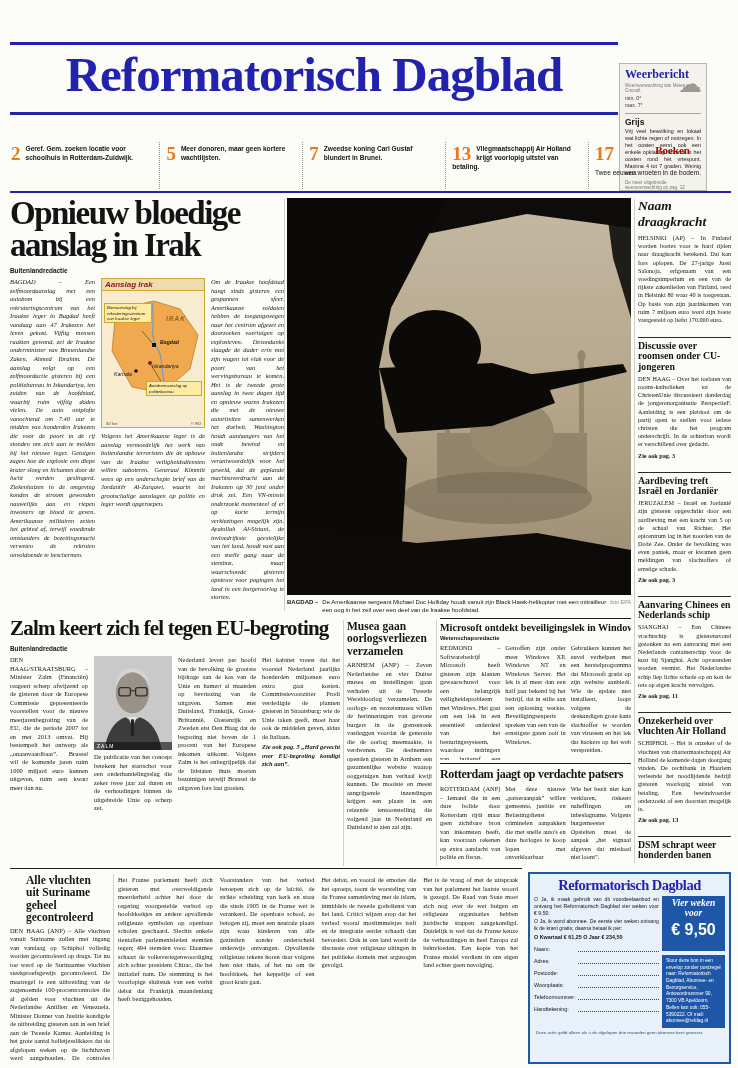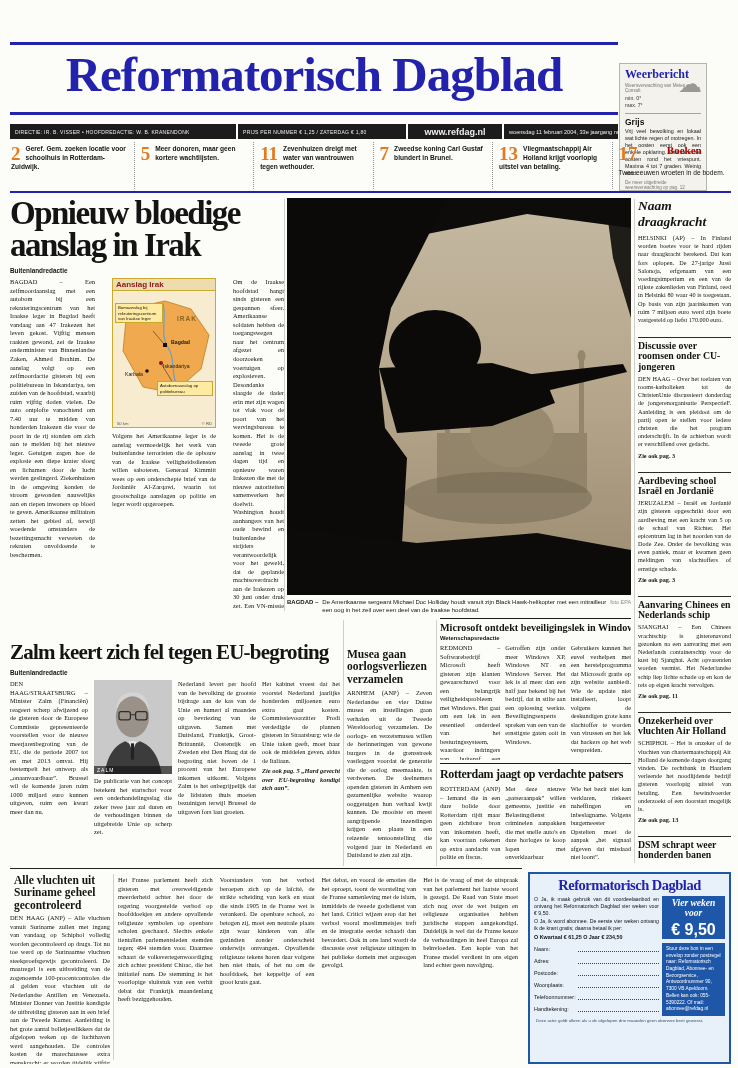--- a/index.html
+++ b/index.html
@@ -44,21 +44,21 @@
   .idx-text { font-size:6.6px; font-weight:bold; line-height:1.35; display:block; }
   .idx-label { display:block; color:#b00000; font-family:"Liberation Serif",serif; font-weight:bold;
                font-size:11px; line-height:1; margin-bottom:13px;text-align:center; }
   .idx-sub { font-weight:normal; }
   .index-rule { left:10px; top:191px; width:721px; height:2px; }
 
   
   .article-main { position:absolute; left:10px; top:198px; width:274px; height:414px; overflow:hidden; }
   .main-head { margin:0; font-size:33px; line-height:.96; letter-spacing:-1.5px; font-weight:bold; }
   .byline { font-family:"Liberation Sans",sans-serif; font-weight:bold; font-size:6.4px; margin:6px 0 4px; }
-  .cols { display:flex; gap:17px; }
+  .cols { display:flex; gap:6px;font-style:italic; }
   .tiny { font-size:6.4px; line-height:1.33; text-align:justify; }
   .c-main1 { width:85px; } .c-main2 { width:104px; } .c-main3 { flex:1; }
 
   
   .map { position:relative; width:104px; height:150px; margin-bottom:4px; border:1px solid #caa92f;
          background:#f7ecd0; font-family:"Liberation Sans",sans-serif; overflow:hidden; }
   .map-title { background:#ecdcae; color:#8b1a1a; font-weight:bold; font-size:8px; padding:1px 3px;
                border-bottom:1px solid #caa92f; }
   .map svg { position:absolute; left:0; top:12px; }
   .map-callout { position:absolute; background:#ffeaa2; border:1px solid #c9a82e; font-size:4.3px;
@@ -85,47 +85,47 @@
 
   
   .sidebar { position:absolute; left:638px; top:198px; width:93px; height:666px; overflow:hidden; }
   .sb-lead-title { font-style:italic; font-weight:bold; font-size:13.5px; margin-bottom:4px; }
   .sb-body { font-size:6.2px; line-height:1.32; text-align:justify; }
   .sb-more { font-size:6.2px; font-weight:bold; margin:3px 0 5px; }
   .sb-sec { border-top:1px solid #2a2a2a; padding-top:3px; margin-top:13px; }
   .sb-sec-title { font-weight:bold; font-size:9.8px; line-height:1.05; margin-bottom:3px; }
 
   
-  .article-zalm { position:absolute; left:10px; top:618px; width:330px; height:248px; overflow:hidden;margin-top:24px; }
+  .article-zalm { position:absolute; left:10px; top:618px; width:330px; height:248px; overflow:hidden; }
   .zalm-head { margin:0; font-size:21px; line-height:1; letter-spacing:-.8px; font-weight:bold; }
   .zalm-cols { display:flex; gap:6px; margin-top:3px; }
   .zalm-cols .col { flex:1; min-width:0; }
   .zalm-photo { position:relative; width:100%; height:94px; margin-bottom:3px; }
   .zalm-cap { position:absolute; left:0; bottom:0; width:100%; background:rgba(20,20,20,.65);
               color:#fff; font-family:"Liberation Sans",sans-serif; font-size:5px; padding:1px 3px;
               letter-spacing:1px; }
   .zalm-more { display:block; font-weight:bold; font-style:italic; margin-top:2px; }
 
   
-  .article-musea { position:absolute; left:347px; top:648px; width:85px; height:246px; overflow:hidden; }
+  .article-musea { position:absolute; left:347px; top:620px; width:85px; height:246px; overflow:hidden; }
   .musea-head { margin:0 0 4px; font-size:11.5px; line-height:1.08; font-weight:bold; }
   .article-ms { position:absolute; left:440px; top:618px; width:191px; height:142px;
                 border-top:1.5px solid #1a1a1a; padding-top:3px; overflow:hidden; }
   .ms-head { margin:0; font-size:10.2px; font-weight:bold; white-space:nowrap; }
   .ms-byline { font-family:"Liberation Sans",sans-serif; font-weight:bold; font-size:5.8px; margin:2px 0 3px; }
   .cols3 { display:flex; gap:5px; }
   .cols3 .col { flex:1; min-width:0; }
   .article-rdam { position:absolute; left:440px; top:763px; width:191px; height:102px;
                   border-top:1.5px solid #1a1a1a; padding-top:3px; overflow:hidden; }
   .rdam-head { margin:0 0 3px; font-size:12px; font-weight:bold; white-space:nowrap; letter-spacing:-.3px; }
 
   
   .band3-rule { position:absolute; left:10px; top:868px; width:512px; height:1px; background:#222; }
   .article-sur { position:absolute; left:10px; top:874px; width:100px; height:190px; overflow:hidden; }
-  .sur-head { margin:0 4px 3px; font-size:11.5px; line-height:1.08; font-weight:bold; }
+  .sur-head { margin:0 16px 3px; font-size:11.5px; line-height:1.08; font-weight:bold; }
 
   .commentaar { position:absolute; left:118px; top:872px; width:400px; height:192px; overflow:hidden; }
   .cmt-head { display:flex; align-items:baseline; gap:10px; border-bottom:1px solid #222; padding-bottom:2px; }
   .cmt-title { font-size:22px; font-weight:bold; letter-spacing:-.5px; line-height:1; }
   .cmt-sub { flex:1; display:flex; align-items:center; gap:6px; font-style:italic; font-weight:bold; font-size:10px; }
   .cmt-sub::before, .cmt-sub::after { content:""; height:1px; background:#555; flex:1; }
   .cmt-cols { display:flex; gap:7px; margin-top:4px; }
   .cmt-cols .col { flex:1; min-width:0; }
 
   
@@ -134,21 +134,21 @@
   .ad-logo { text-align:center; font-family:"Liberation Serif",serif; font-weight:bold; font-size:14.5px;
              color:#2322ad; letter-spacing:-.5px; margin:3px 0 2px; }
   .ad-body { display:flex; padding:0 4px; }
   .ad-left { width:128px; padding-right:3px; }
   .ad-offer { font-size:5.2px; line-height:1.3; text-align:justify; margin-bottom:2px; }
   .ad-options { font-size:5.4px; font-weight:bold; margin:2px 0; }
   .ad-field { display:flex; align-items:flex-end; margin-top:6px; font-size:5.4px; }
   .ad-field-label { width:44px; }
   .ad-field-line { flex:1; border-bottom:1px dotted #444; height:6px; }
   .ad-right { flex:1; display:flex; flex-direction:column; gap:4px; }
-  .ad-banner { background:#1e56a8; color:#fff; text-align:center; padding:3px 2px 0; }
+  .ad-banner { background:#1e56a8; color:#fff; text-align:center; padding:3px 2px 12px; }
   .ad-banner-text { font-family:"Liberation Serif",serif; font-style:italic; font-weight:bold;
                     font-size:9.5px; line-height:1.05; }
   .ad-price { font-weight:bold; font-size:16px; margin-top:2px; }
   .ad-contact { background:#1e56a8; color:#fff; font-size:4.8px; line-height:1.4; padding:3px 4px; flex:1; }
   .ad-foot { font-size:4.4px; color:#34506e; padding:2px 6px; }
 </style>
 </head>
 <body>
 
 <div class="page">
@@ -164,39 +164,29 @@
     <div class="w-minmax">
       <span>min. 0°</span><br>
       <span>max. 7°</span>
     </div>
     <div class="w-rule"></div>
     <div class="w-cond">Grijs</div>
     <div class="w-text">Vrij veel bewolking en lokaal wat lichte regen of motregen. In het oosten eerst ook een enkele opklaring. Minima in het oosten rond het vriespunt. Maxima 4 tot 7 graden. Weinig wind.</div>
     <div class="w-note">De meer uitgebreide weersverwachting op pag. 12</div>
   </div>
 
-  <div class="infobar">
-    <div class="seg seg-dir">DIRECTIE: IR. B. VISSER  •  HOOFDREDACTIE: W. B. KRANENDONK</div>
-    <div class="seg seg-price">PRIJS PER NUMMER € 1,25 / ZATERDAG € 1,80</div>
-    <div class="seg seg-site">www.refdag.nl</div>
-    <div class="seg seg-date">woensdag 11 februari 2004, 33e jaargang nr. 266</div>
-  </div>
 
   <div class="indexbar">
     <div class="idx">
       <span class="idx-num">2</span>
       <span class="idx-text">Geref. Gem. zoeken locatie voor schoolhuis in Rotterdam-Zuidwijk.</span>
     </div>
     <div class="idx">
       <span class="idx-num">5</span>
       <span class="idx-text">Meer donoren, maar geen kortere wachtlijsten.</span>
-    </div>
-    <div class="idx">
-      <span class="idx-num">11</span>
-      <span class="idx-text">Zevenhuizen dreigt met water van wantrouwen tegen wethouder.</span>
     </div>
     <div class="idx">
       <span class="idx-num">7</span>
       <span class="idx-text">Zweedse koning Carl Gustaf blundert in Brunei.</span>
     </div>
     <div class="idx">
       <span class="idx-num">13</span>
       <span class="idx-text">Vliegmaatschappij Air Holland krijgt voorlopig uitstel van betaling.</span>
     </div>
     <div class="idx">
@@ -279,21 +269,21 @@
     <div class="sb-lead-title">Naam draagkracht</div>
     <div class="sb-body">HELSINKI (AP) – In Finland worden boetes voor te hard rijden naar draagkracht berekend. Dat kan fors oplopen. De 27-jarige Jussi Salonoja, erfgenaam van een voedingsimperium en een van de rijkste zakenlieden van Finland, reed in Helsinki 80 waar 40 is toegestaan. Op basis van zijn jaarinkomen van ruim 7 miljoen euro werd zijn boete vastgesteld op liefst 170.000 euro.</div>
     <div class="sb-more"></div>
 
     <div class="sb-sec">
       <div class="sb-sec-title">Discussie over roomsen onder CU-jongeren</div>
       <div class="sb-body">DEN HAAG – Over het toelaten van rooms-katholieken tot de ChristenUnie discussieert donderdag de jongerenorganisatie PerspectieF. Aanleiding is een pleidooi om de partij open te stellen voor iedere christen die het program onderschrijft. In de achterban wordt er verschillend over gedacht.</div>
       <div class="sb-more">Zie ook pag. 3</div>
     </div>
     <div class="sb-sec">
-      <div class="sb-sec-title">Aardbeving school Israël en Jordanië</div>
+      <div class="sb-sec-title">Aardbeving treft Israël en Jordaniër</div>
       <div class="sb-body">JERUZALEM – Israël en Jordanië zijn gisteren opgeschrikt door een aardbeving met een kracht van 5 op de schaal van Richter. Het epicentrum lag in het noorden van de Dode Zee. Onder de bevolking was even paniek, maar er kwamen geen meldingen van slachtoffers of ernstige schade.</div>
       <div class="sb-more">Zie ook pag. 3</div>
     </div>
     <div class="sb-sec">
       <div class="sb-sec-title">Aanvaring Chinees en Nederlands schip</div>
       <div class="sb-body">SJANGHAI – Een Chinees vrachtschip is gisterenavond gezonken na een aanvaring met een Nederlands containerschip voor de kust bij Sjanghai. Acht opvarenden worden vermist. Het Nederlandse schip liep lichte schade op en kon de reis op eigen kracht vervolgen.</div>
       <div class="sb-more">Zie ook pag. 11</div>
     </div>
     <div class="sb-sec">
       <div class="sb-sec-title">Onzekerheid over vluchten Air Holland</div>

